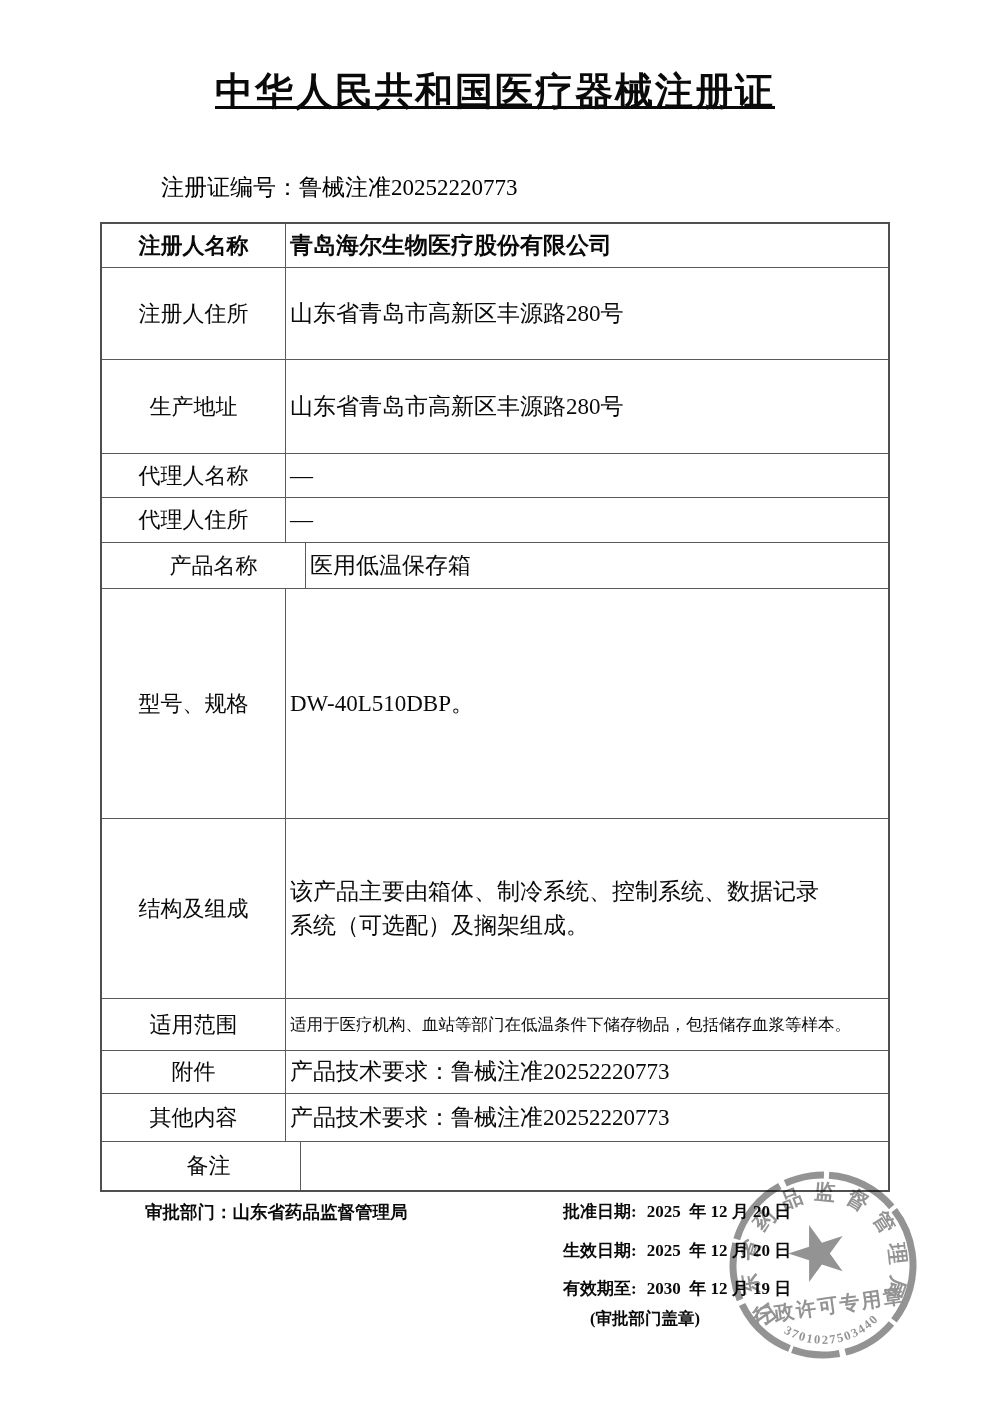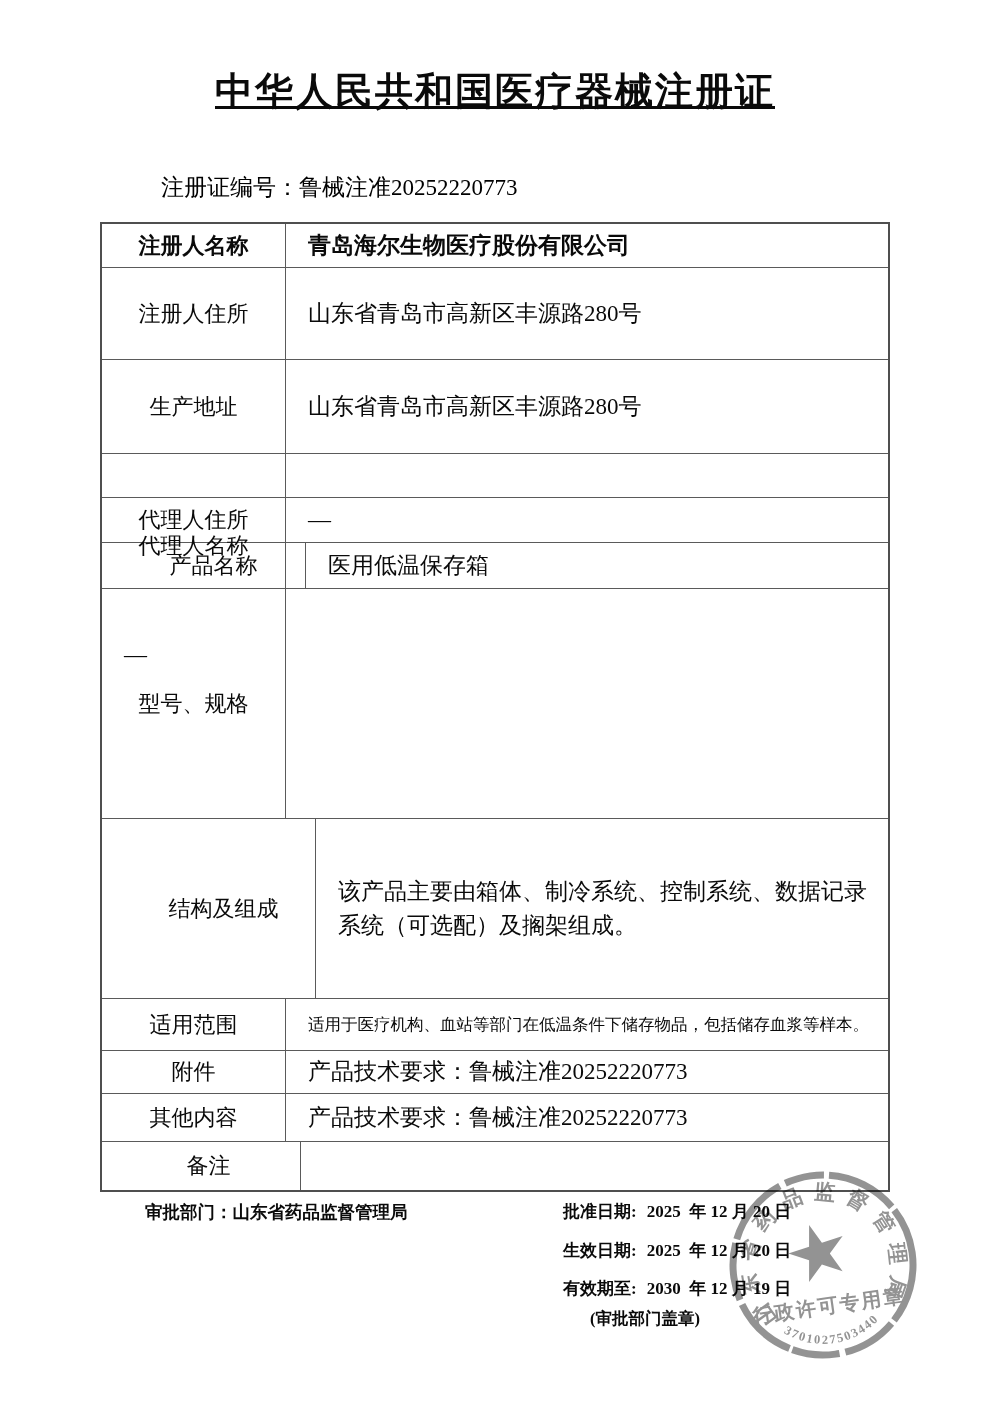--- a/index.html
+++ b/index.html
@@ -37,25 +37,24 @@
     font-size:22px;color:#0a0a0a;
     box-sizing:border-box;
     text-align:center;
   }
   .tvalue{
     flex:1;display:flex;align-items:center;
     padding-left:4px;
     font-size:23px;color:#0a0a0a;
     box-sizing:border-box;
     line-height:1.45;
-    margin-left:18px;
   }
   .r1{height:44px;font-weight:bold;} .r2{height:92px;} .r3{height:94px;}
-  .r4{height:44px;flex-direction:column;} .r5{height:45px;} .r6{height:46px;padding-left:20px;}
-  .r7{height:230px;} .r8{height:180px;padding-left:30px;} .r9{height:52px;}
+  .r4{height:44px;} .r5{height:45px;} .r6{height:46px;padding-left:20px;}
+  .r7{height:230px;} .r8{height:180px;} .r9{height:52px;}
   .r10{height:43px;} .r11{height:48px;} .r12{height:48px;padding-left:15px;}
   .r8 .tvalue span{display:block;width:545px;}
   .r9 .tvalue{font-size:16.5px;}
   .footer-dept{
     position:absolute;top:1200px;left:145px;
     font-size:17.5px;font-weight:600;color:#0a0a0a;
   }
   .date-row{
     position:absolute;left:563px;
     font-size:17px;font-weight:600;color:#0a0a0a;
@@ -105,20 +104,21 @@
     <div class="trow r5">
       <div class="tlabel">代理人住所</div>
       <div class="tvalue">—</div>
     </div>
     <div class="trow r6">
       <div class="tlabel">产品名称</div>
       <div class="tvalue">医用低温保存箱</div>
     </div>
     <div class="trow r7">
       <div class="tlabel">型号、规格</div>
+      <div class="tvalue">DW-40L510DBP。</div>
     </div>
     <div class="trow r8">
       <div class="tlabel">结构及组成</div>
       <div class="tvalue">
           <span>该产品主要由箱体、制冷系统、控制系统、数据记录系统（可选配）及搁架组成。</span>
         </div>
     </div>
     <div class="trow r9">
       <div class="tlabel">适用范围</div>
       <div class="tvalue">适用于医疗机构、血站等部门在低温条件下储存物品，包括储存血浆等样本。</div>

